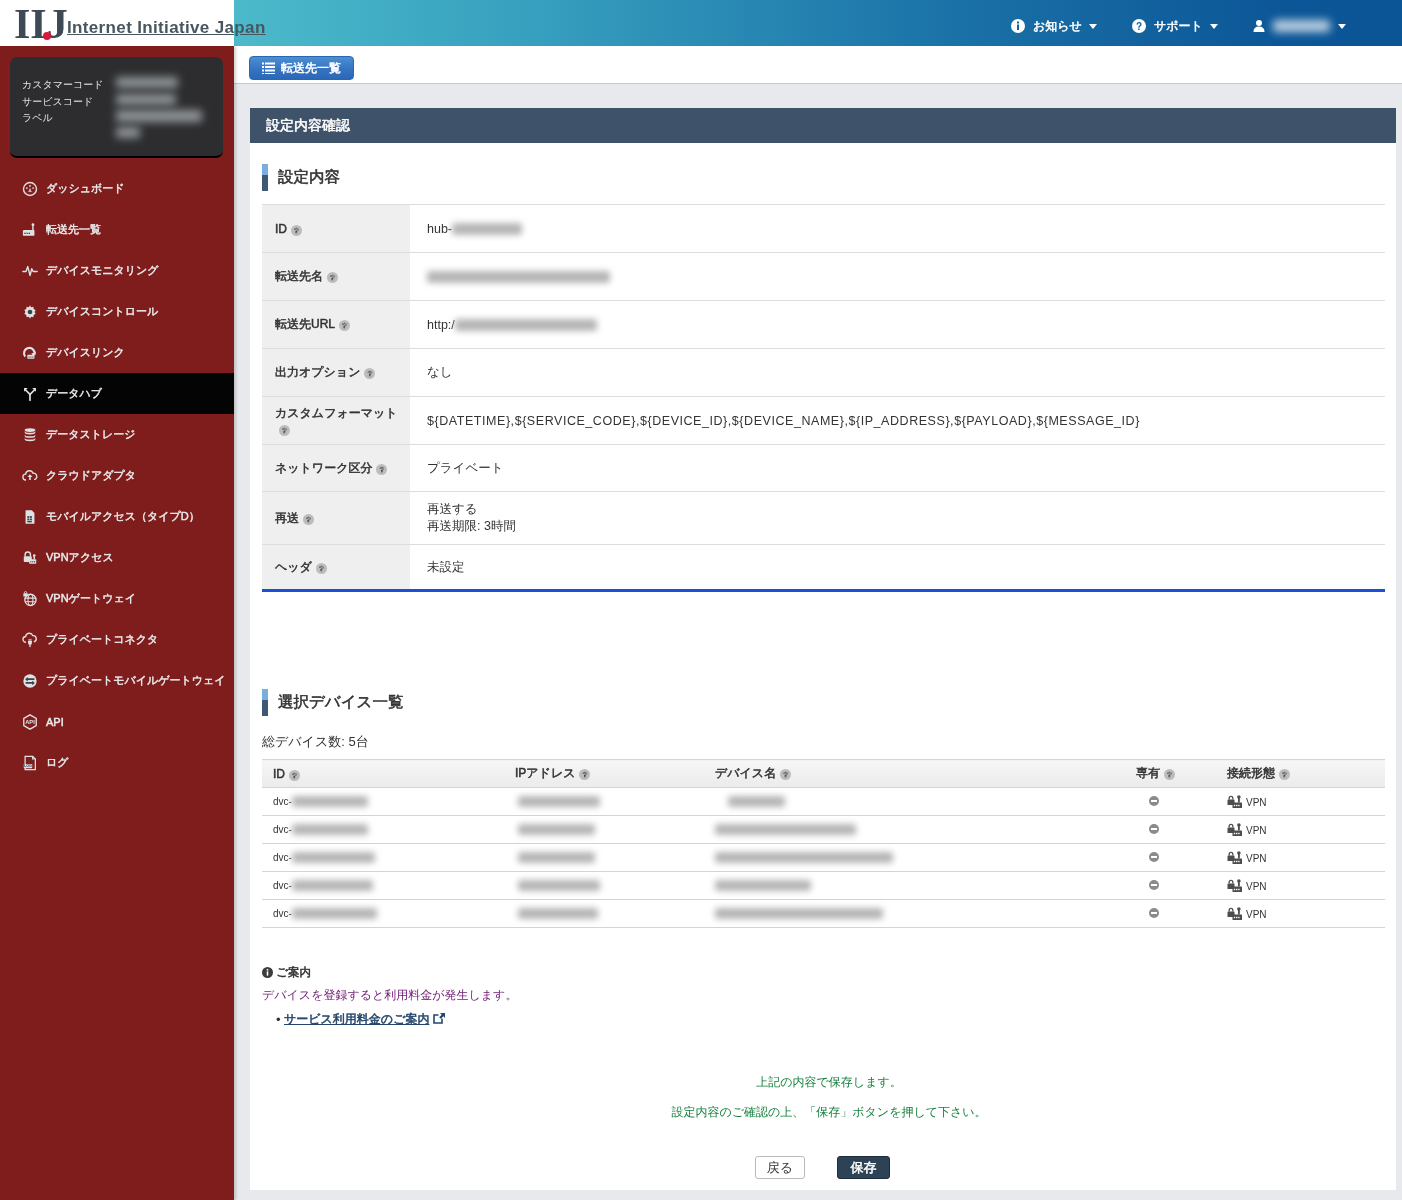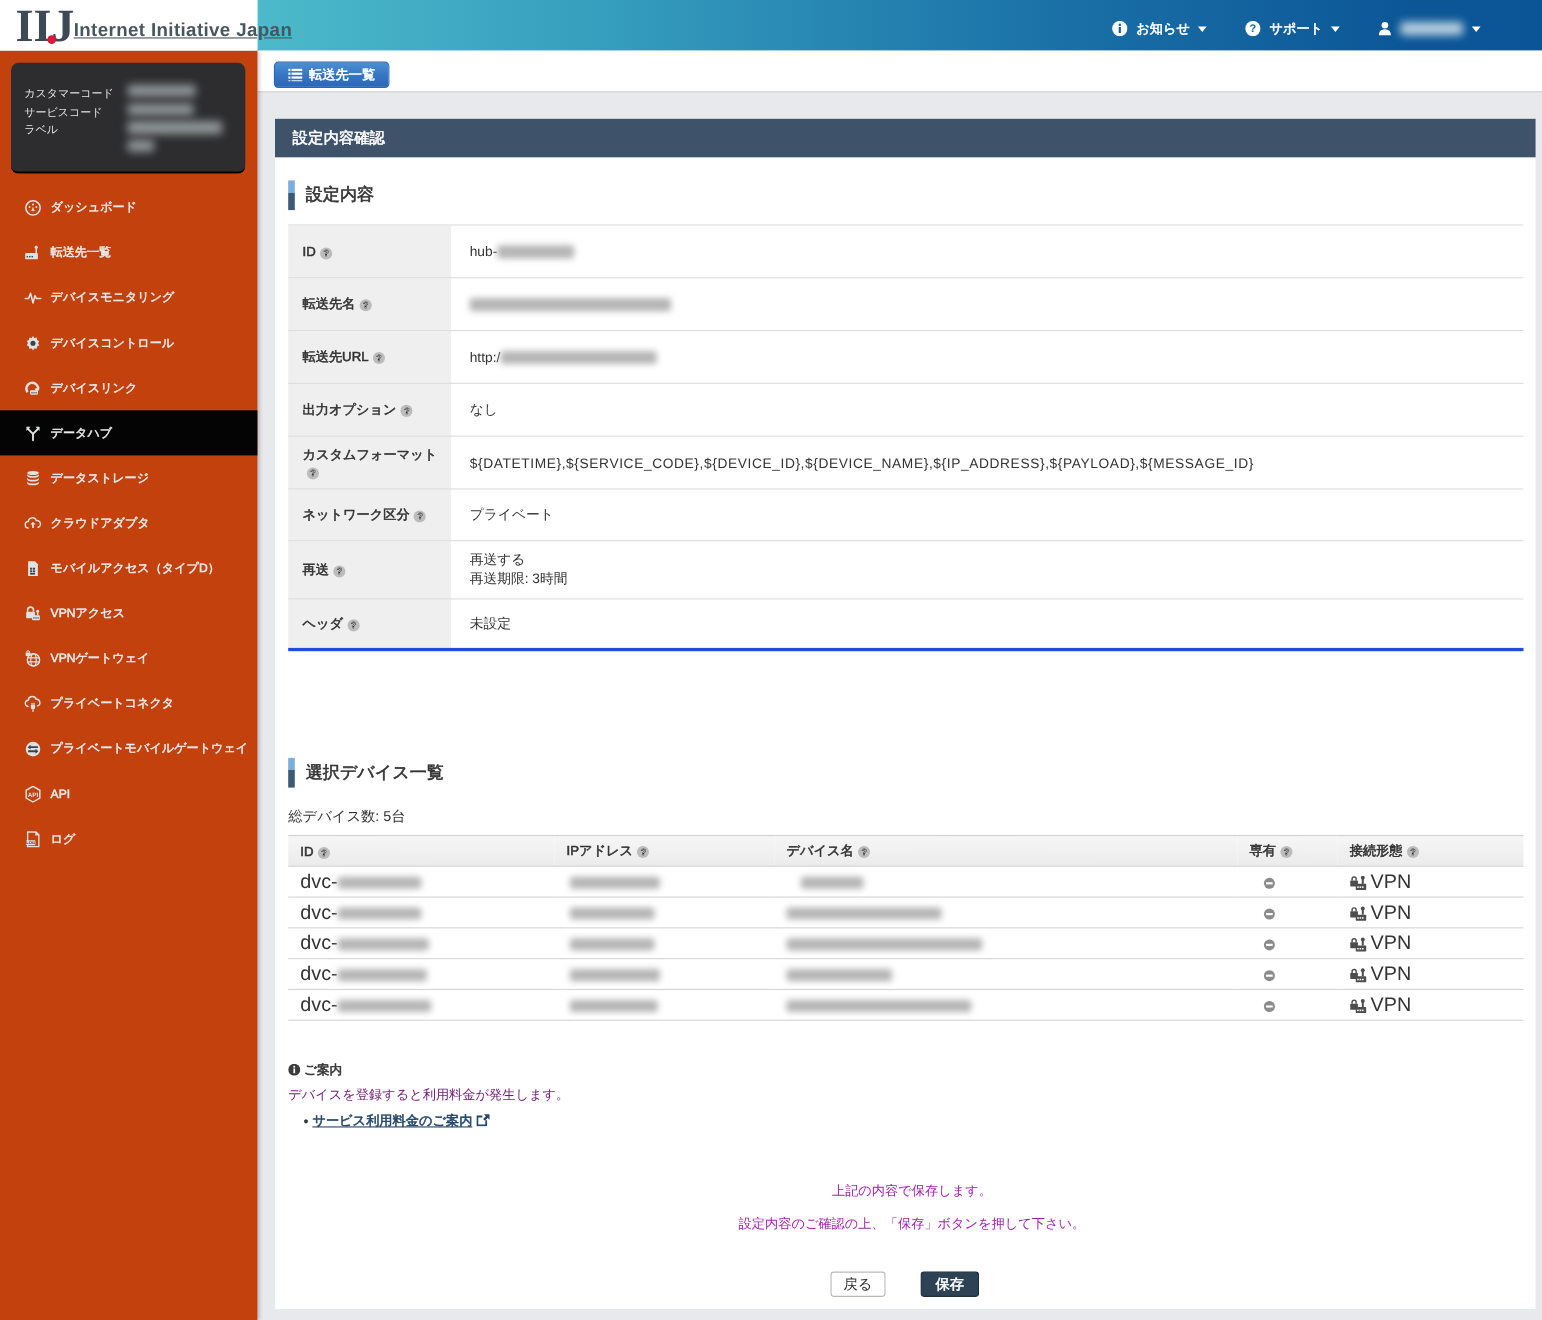--- a/index.html
+++ b/index.html
@@ -12,21 +12,21 @@
 #logo .iij { position:absolute; left:14px; top:0px; font-family:"Liberation Serif",serif; font-weight:bold; font-size:42px; letter-spacing:0px; color:#3d4a55; }
 #logo .dot { position:absolute; left:43px; top:31.5px; width:8px; height:8px; border-radius:50%; background:#d8193a; }
 #logo .name { position:absolute; left:67px; top:18px; font-size:17px; font-weight:bold; color:#47565f; letter-spacing:0.35px; white-space:nowrap;text-decoration:underline; }
 #topbar { position:absolute; left:234px; top:0; width:1168px; height:46px;
   background:linear-gradient(90deg,#4cbaca 0%,#2f93b5 35%,#13629a0 75%,#0b5496 100%); }
 #topbar { background:linear-gradient(90deg,#4cbaca 0%,#37a0bf 25%,#1a71a7 62%,#0c5697 90%,#0b5496 100%); }
 .tmenu { position:absolute; top:3px; height:46px; display:flex; align-items:center; color:#fff; font-size:12px; -webkit-text-stroke:0.5px #fff; }
 .caret { display:inline-block; width:0; height:0; border-left:4.5px solid transparent; border-right:4.5px solid transparent; border-top:5.5px solid #fff; margin-left:7px; }
 
 
-#sidebar { position:absolute; left:0; top:46px; width:234px; height:1154px; background:#c2410c; box-shadow:2px 0 3px rgba(0,0,0,0.18); z-index:4; }
+#sidebar { position:absolute; left:0; top:46px; width:234px; height:1154px; background:#7f1d1d; box-shadow:2px 0 3px rgba(0,0,0,0.18); z-index:4; }
 #custbox { position:absolute; left:10px; top:11px; width:213px; height:101px; background:#2d2d2f; border-radius:7px; border-bottom:2px solid #000; font-size:10px; color:#e8e8e8; }
 #custbox .lbl { position:absolute; left:12px; }
 #menu { position:absolute; left:0; top:122px; width:234px; }
 .mi { position:relative; height:41px; display:flex; align-items:center; color:#e9ebec; font-size:11px; -webkit-text-stroke:0.45px #e9ebec; }
 .mi .ic { position:absolute; left:22px; width:16px; height:16px; display:flex; align-items:center; justify-content:center; }
 .mi .ic svg { width:16px; height:16px; }
 .mi .tx { position:absolute; left:46px; white-space:nowrap; }
 .mi.sel { background:#040404; }
 
 
@@ -45,31 +45,31 @@
 #conf { position:absolute; left:12px; width:1123px; border-collapse:collapse; font-size:13px; color:#333; }
 #conf th { background:#efefef; width:148px; text-align:left; font-size:12px; padding-left:13px; font-weight:normal; -webkit-text-stroke:0.5px #333; }
 #conf td { padding-left:17px; background:#fff; font-size:12.5px; }
 #conf tr { border-top:1px solid #ddd; }
 #conf tr:last-child { border-bottom:3px solid #1d4ed8; }
 .q { display:inline-block; width:11px; height:11px; border-radius:50%; background:#bcbcbc; color:#f2f2f2; font-size:8px; line-height:11px; text-align:center; font-weight:bold; vertical-align:0px; margin-left:4px; }
 
 
 #dev { position:absolute; left:12px; width:1123px; border-collapse:collapse; font-size:13px; color:#333; }
 #dev th { background:linear-gradient(180deg,#f6f6f6,#ebebeb); font-size:12px; font-weight:normal; -webkit-text-stroke:0.5px #333; text-align:left; height:28px; padding-left:11px; }
-#dev td { height:28px; padding-left:11px; font-size:18px; }
+#dev td { height:28px; padding-left:11px; font-size:10px; }
 #dev tr { border-top:1px solid #d4d4d4; }
 #dev tr:last-child { border-bottom:1px solid #d4d4d4; }
 .minus { display:inline-block; width:10px; height:10px; border-radius:50%; background:#8b8b8b; position:relative; vertical-align:-1px; }
 .minus:after { content:""; position:absolute; left:2px; top:4px; width:6px; height:2px; background:#fff; }
 
 
 #info { position:absolute; left:12px; font-size:12px; color:#333; }
 #ginfo { position:absolute; left:12px; color:#701a75; font-size:12px; }
 #blink { position:absolute; left:34px; font-size:12px; -webkit-text-stroke:0.5px #24466b; color:#24466b; }
-.cmsg { position:absolute; left:6px; width:100%; text-align:center; font-size:12px; color:#a21caf; }
+.cmsg { position:absolute; left:6px; width:100%; text-align:center; font-size:12px; color:#15803d; }
 .btn { position:absolute; height:23px; font-size:13px; text-align:center; line-height:21px; border-radius:3px; }
 #back { left:505px; width:50px; background:#fff; border:1px solid #b9b9b9; color:#333; }
 #save { left:587px; width:53px; background:#2e4256; border:1px solid #1d2d3c; color:#fff; -webkit-text-stroke:0.5px #fff; }
 </style>
 </head>
 <body>
 <div id="logo">
   <span class="iij">IIJ</span>
   <span class="dot"></span>
   <span class="name">Internet Initiative Japan</span>

